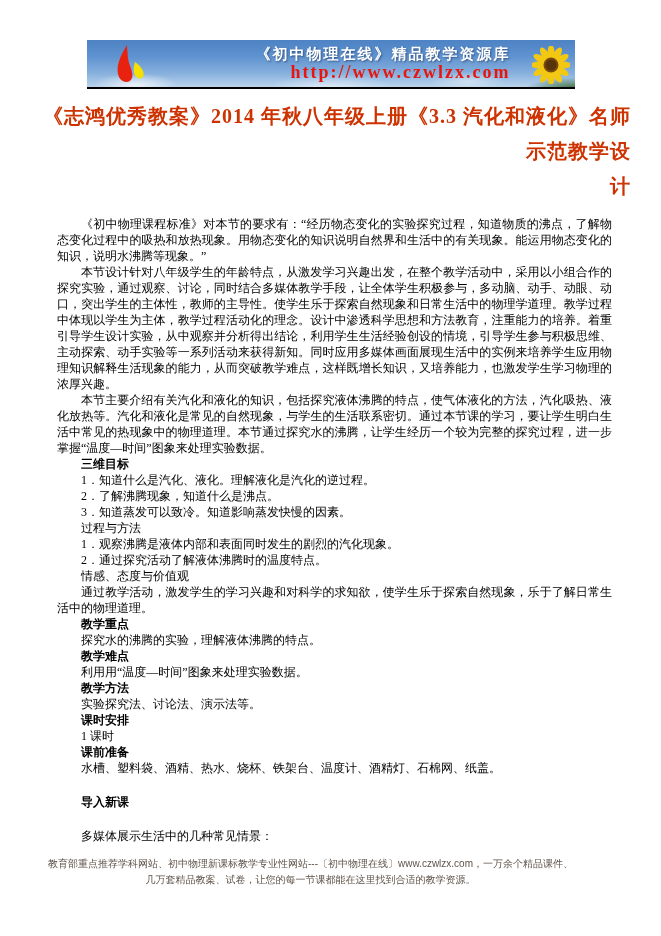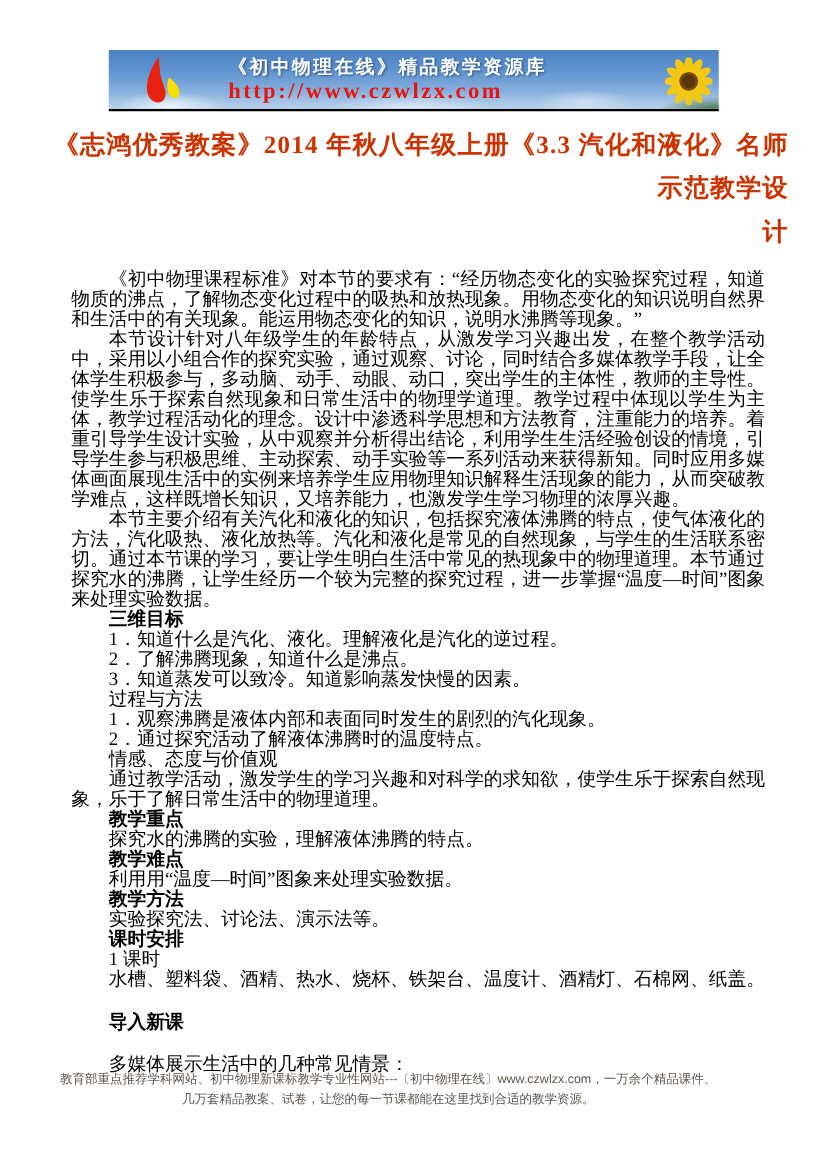--- a/index.html
+++ b/index.html
@@ -25,22 +25,22 @@
     overflow: hidden;
     background:
       radial-gradient(60px 16px at 10% 95%, rgba(255,255,255,0.75), rgba(255,255,255,0) 70%),
       radial-gradient(90px 20px at 50% 102%, rgba(255,255,255,0.55), rgba(255,255,255,0) 70%),
       radial-gradient(55px 14px at 78% 88%, rgba(255,255,255,0.45), rgba(255,255,255,0) 70%),
       radial-gradient(70px 16px at 100% 104%, rgba(46,96,34,0.95), rgba(46,96,34,0) 72%),
       linear-gradient(180deg, #4d82c4 0%, #5f93d0 35%, #86afdd 70%, #b9d3ec 100%);
   }
   .banner-logo { position: absolute; left: 26px; top: 4px; }
   .banner-text {
-    position: absolute; left: 96px; right: 76px; top: 4px;
-    text-align: left;
+    position: absolute; left: 96px; right: 64px; top: 4px;
+    text-align: right;
   }
   .banner-site {
     display: block;
     color: #ffffff;
     font-family: "Liberation Sans", sans-serif;
     font-weight: bold;
     font-size: 15px;
     letter-spacing: 2px;
     line-height: 20px;
     text-shadow: 1px 1px 2px rgba(10,30,70,0.55);
@@ -66,21 +66,21 @@
     font-weight: bold;
     font-size: 20px;
     line-height: 35px;
     letter-spacing: 1px;
   }
   .doc-title span { display: block; }
 
   
   .doc-body {
     margin: 12px 49px 0 57px;
-    font-size: 15px;
+    font-size: 12px;
     line-height: 16px;
     text-align: justify;
   }
   .block { text-indent: 2em; }
   .block-heading { font-weight: bold; }
   .block-spacer { height: 18px; }
 
   
   .doc-footer {
     position: absolute;
@@ -152,20 +152,21 @@
       <div class="block block-line">情感、态度与价值观</div>
       <div class="block block-para">通过教学活动，激发学生的学习兴趣和对科学的求知欲，使学生乐于探索自然现象，乐于了解日常生活中的物理道理。</div>
       <div class="block block-heading">教学重点</div>
       <div class="block block-line">探究水的沸腾的实验，理解液体沸腾的特点。</div>
       <div class="block block-heading">教学难点</div>
       <div class="block block-line">利用用“温度—时间”图象来处理实验数据。</div>
       <div class="block block-heading">教学方法</div>
       <div class="block block-line">实验探究法、讨论法、演示法等。</div>
       <div class="block block-heading">课时安排</div>
       <div class="block block-line">1 课时</div>
+      <div class="block block-heading">课前准备</div>
       <div class="block block-line">水槽、塑料袋、酒精、热水、烧杯、铁架台、温度计、酒精灯、石棉网、纸盖。</div>
       <div class="block block-spacer"></div>
       <div class="block block-heading">导入新课</div>
       <div class="block block-spacer"></div>
       <div class="block block-line">多媒体展示生活中的几种常见情景：</div>
     </div>
 
   <div class="doc-footer">
     <div>教育部重点推荐学科网站、初中物理新课标教学专业性网站---〔初中物理在线〕www.czwlzx.com，一万余个精品课件、</div>
     <div>几万套精品教案、试卷，让您的每一节课都能在这里找到合适的教学资源。</div>

